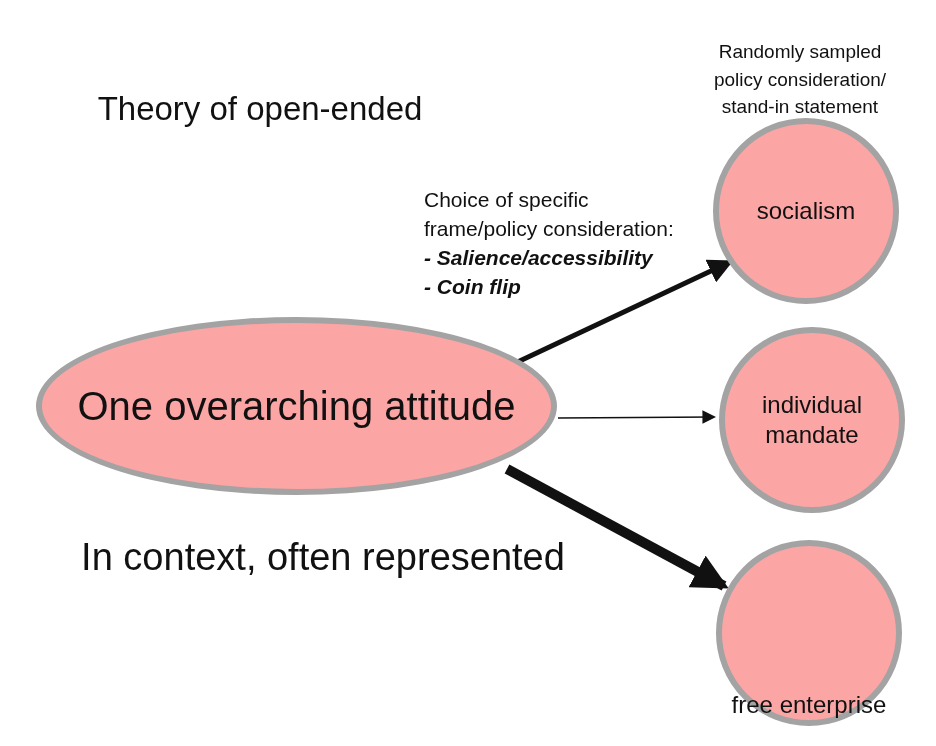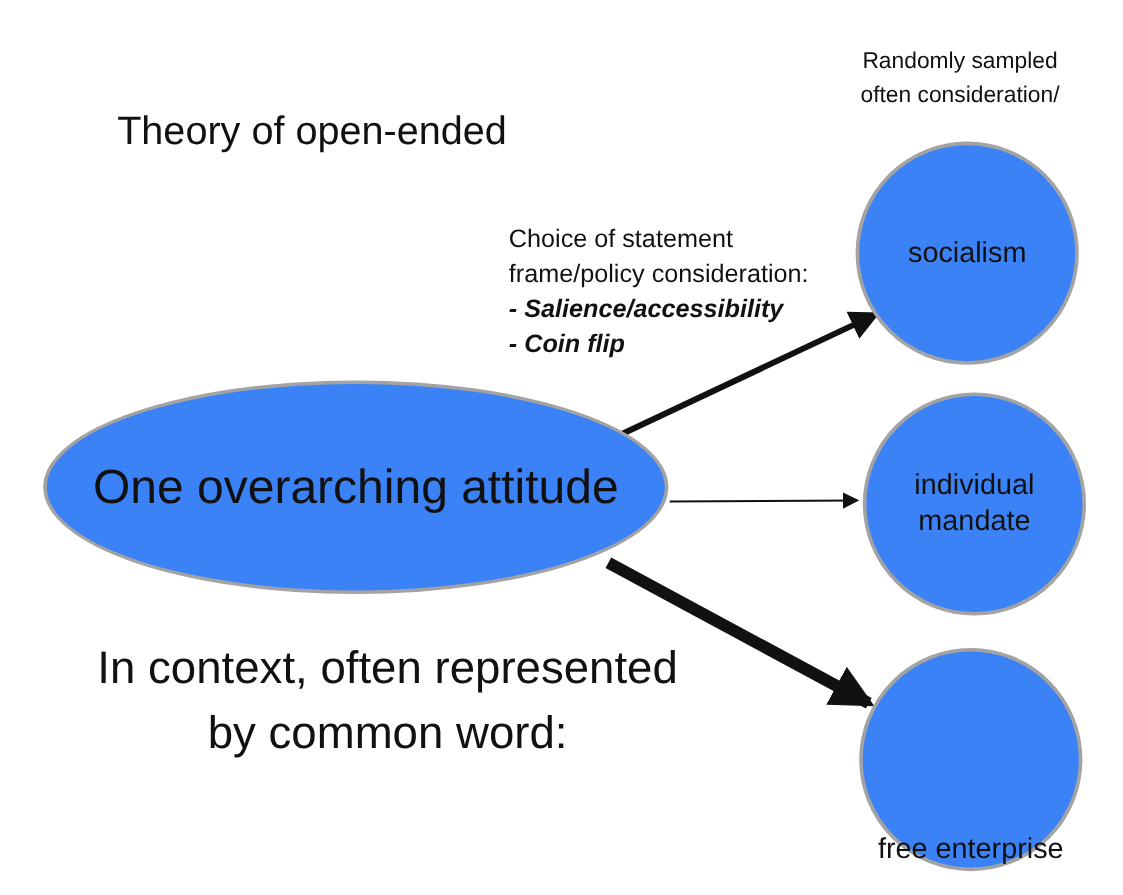--- a/index.html
+++ b/index.html
@@ -45,22 +45,22 @@
     left: 8px; top: 530px; width: 630px;
     font-size: 38px; line-height: 1.43;
   }
 
   .node {
     position: absolute;
     display: flex;
     align-items: center;
     justify-content: center;
     text-align: center;
-    background: #3b82f6;
-    border: 3px solid #a3a3a3;
+    background: #fca5a5;
+    border: 6px solid #a3a3a3;
     box-sizing: border-box;
   }
   .attitude-ellipse {
     left: 36px; top: 317px;
     width: 521px; height: 178px;
     border-radius: 50%;
     font-size: 40px;
   }
   .circle {
     border-radius: 50%;
@@ -92,25 +92,26 @@
     <line x1="558" y1="418" x2="714" y2="417" stroke="#111111" stroke-width="1.7" marker-end="url(#head-thin)"></line>
     <line x1="507" y1="469" x2="724" y2="586" stroke="#111111" stroke-width="10" marker-end="url(#head-thick)"></line>
   </svg>
 
   <div class="txt title-label center">
     <span>Theory of open-ended</span>
   </div>
 
   <div class="txt random-label center">
     <span>Randomly sampled</span>
-    <span>often consideration/</span>
+    <span>policy consideration/</span>
+    <span>stand-in statement</span>
   </div>
 
   <div class="txt choice-label">
-    <span>Choice of statement</span>
+    <span>Choice of specific</span>
     <span>frame/policy consideration:</span>
     <span class="bold">- Salience/accessibility</span>
     <span class="bold">- Coin flip</span>
   </div>
 
   <div class="node attitude-ellipse">
     <span>One overarching attitude</span>
   </div>
 
   <div class="node circle circle-socialism">
@@ -126,16 +127,15 @@
 
   <div class="node circle circle-freeent">
     <div>
       <span>free</span>
       <span>enterprise</span>
     </div>
   </div>
 
   <div class="txt context-label center">
     <span>In context, often represented</span>
-    <span>by common word:</span>
   </div>
 
 </div>
 
 </body></html>

